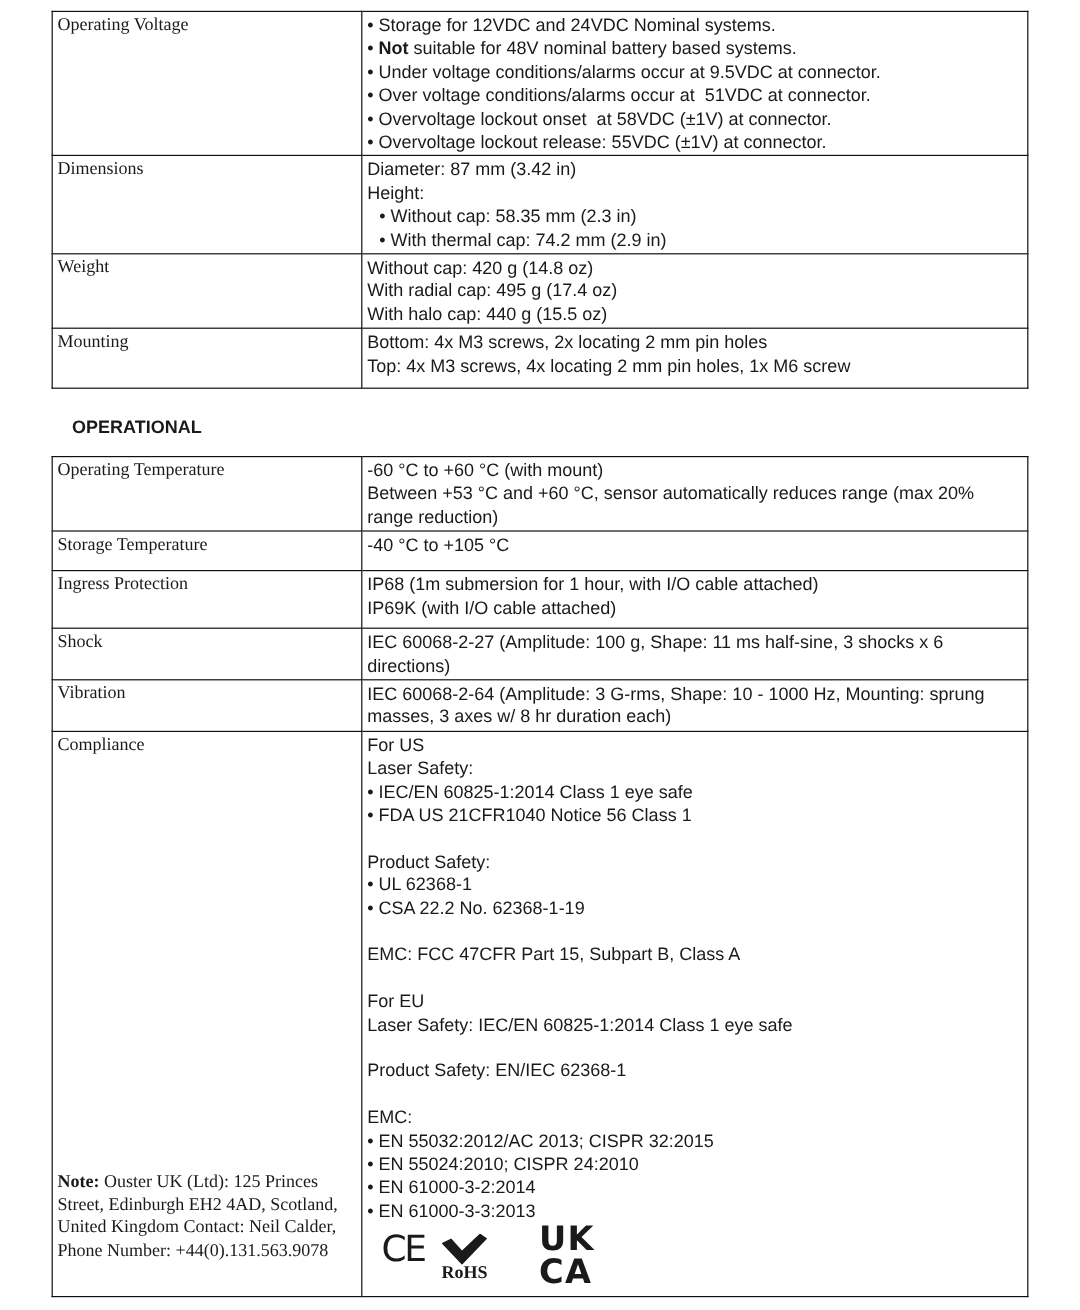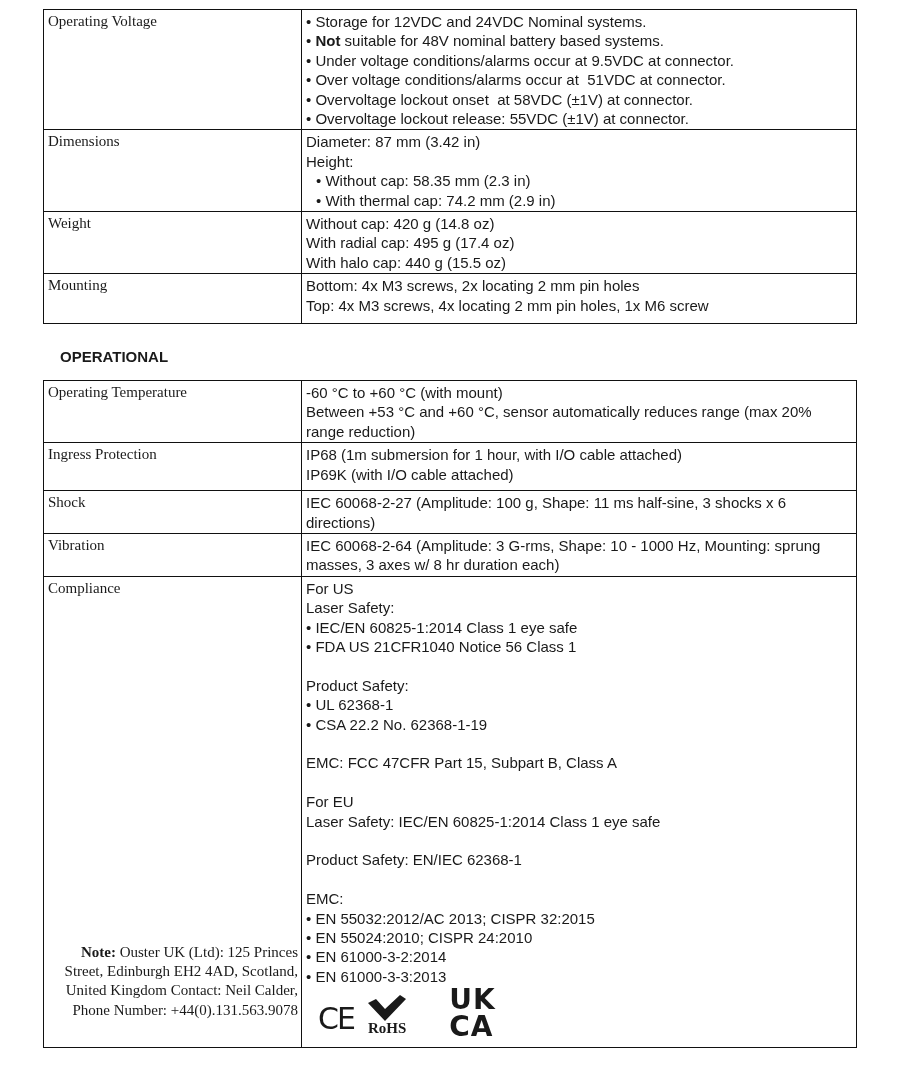--- a/index.html
+++ b/index.html
@@ -22,25 +22,25 @@
     .indent { padding-left: 10px; }
     .blank { height: 19.4px; }
     .section-title {
       position: absolute; left: 60px; top: 347px;
       font-weight: bold; font-size: 15px;
     }
     #t1 { top: 9px; }
     #t2 { top: 380px; }
     .compliance-cell { position: relative; }
     .note {
-      position: absolute; left: 4px; bottom: 27px; width: 250px; text-align: right;
+      position: absolute; left: 4px; bottom: 27px; width: 250px;
     }
     .note b { font-weight: bold; }
     .logos { display: flex; align-items: flex-end; gap: 14px; margin: 2px 0 6px 12px; height: 52px; }
-    .logo-ce { font-size: 30px; letter-spacing: -2px; font-family: "DejaVu Sans", sans-serif; line-height: 30px; margin-bottom: 6px; }
+    .logo-ce { font-size: 30px; letter-spacing: -2px; font-family: "DejaVu Sans", sans-serif; line-height: 30px; margin-bottom: 16px; }
     .logo-rohs { display: flex; flex-direction: column; align-items: center; margin-bottom: 4px; }
     .logo-rohs-label { font-weight: bold; font-size: 15px; line-height: 15px; font-family: Liberation Serif, serif; }
     .logo-ukca { font-weight: bold; font-size: 28px; line-height: 27px; font-family: "DejaVu Sans", sans-serif; margin-left: 29px; letter-spacing: 1px; }
     .logo-ukca span { display: block; }
   </style>
 </head>
 <body>
 
 <table class="spec-table" id="t1">
   <tbody>
@@ -84,20 +84,26 @@
 
 <div class="section-title">OPERATIONAL</div>
 
 <table class="spec-table" id="t2">
   <tbody>
       <tr>
     <td class="label">Operating Temperature</td>
     <td>
       <span class="line">-60 °C to +60 °C (with mount)</span>
       <span class="line">Between +53 °C and +60 °C, sensor automatically reduces range (max 20% range reduction)</span>
+    </td>
+  </tr>
+  <tr>
+    <td class="label">Storage Temperature</td>
+    <td style="height:29px">
+      <span class="line">-40 °C to +105 °C</span>
     </td>
   </tr>
   <tr>
     <td class="label">Ingress Protection</td>
     <td style="height:44px">
       <span class="line">IP68 (1m submersion for 1 hour, with I/O cable attached)</span>
       <span class="line">IP69K (with I/O cable attached)</span>
     </td>
   </tr>
   <tr>

